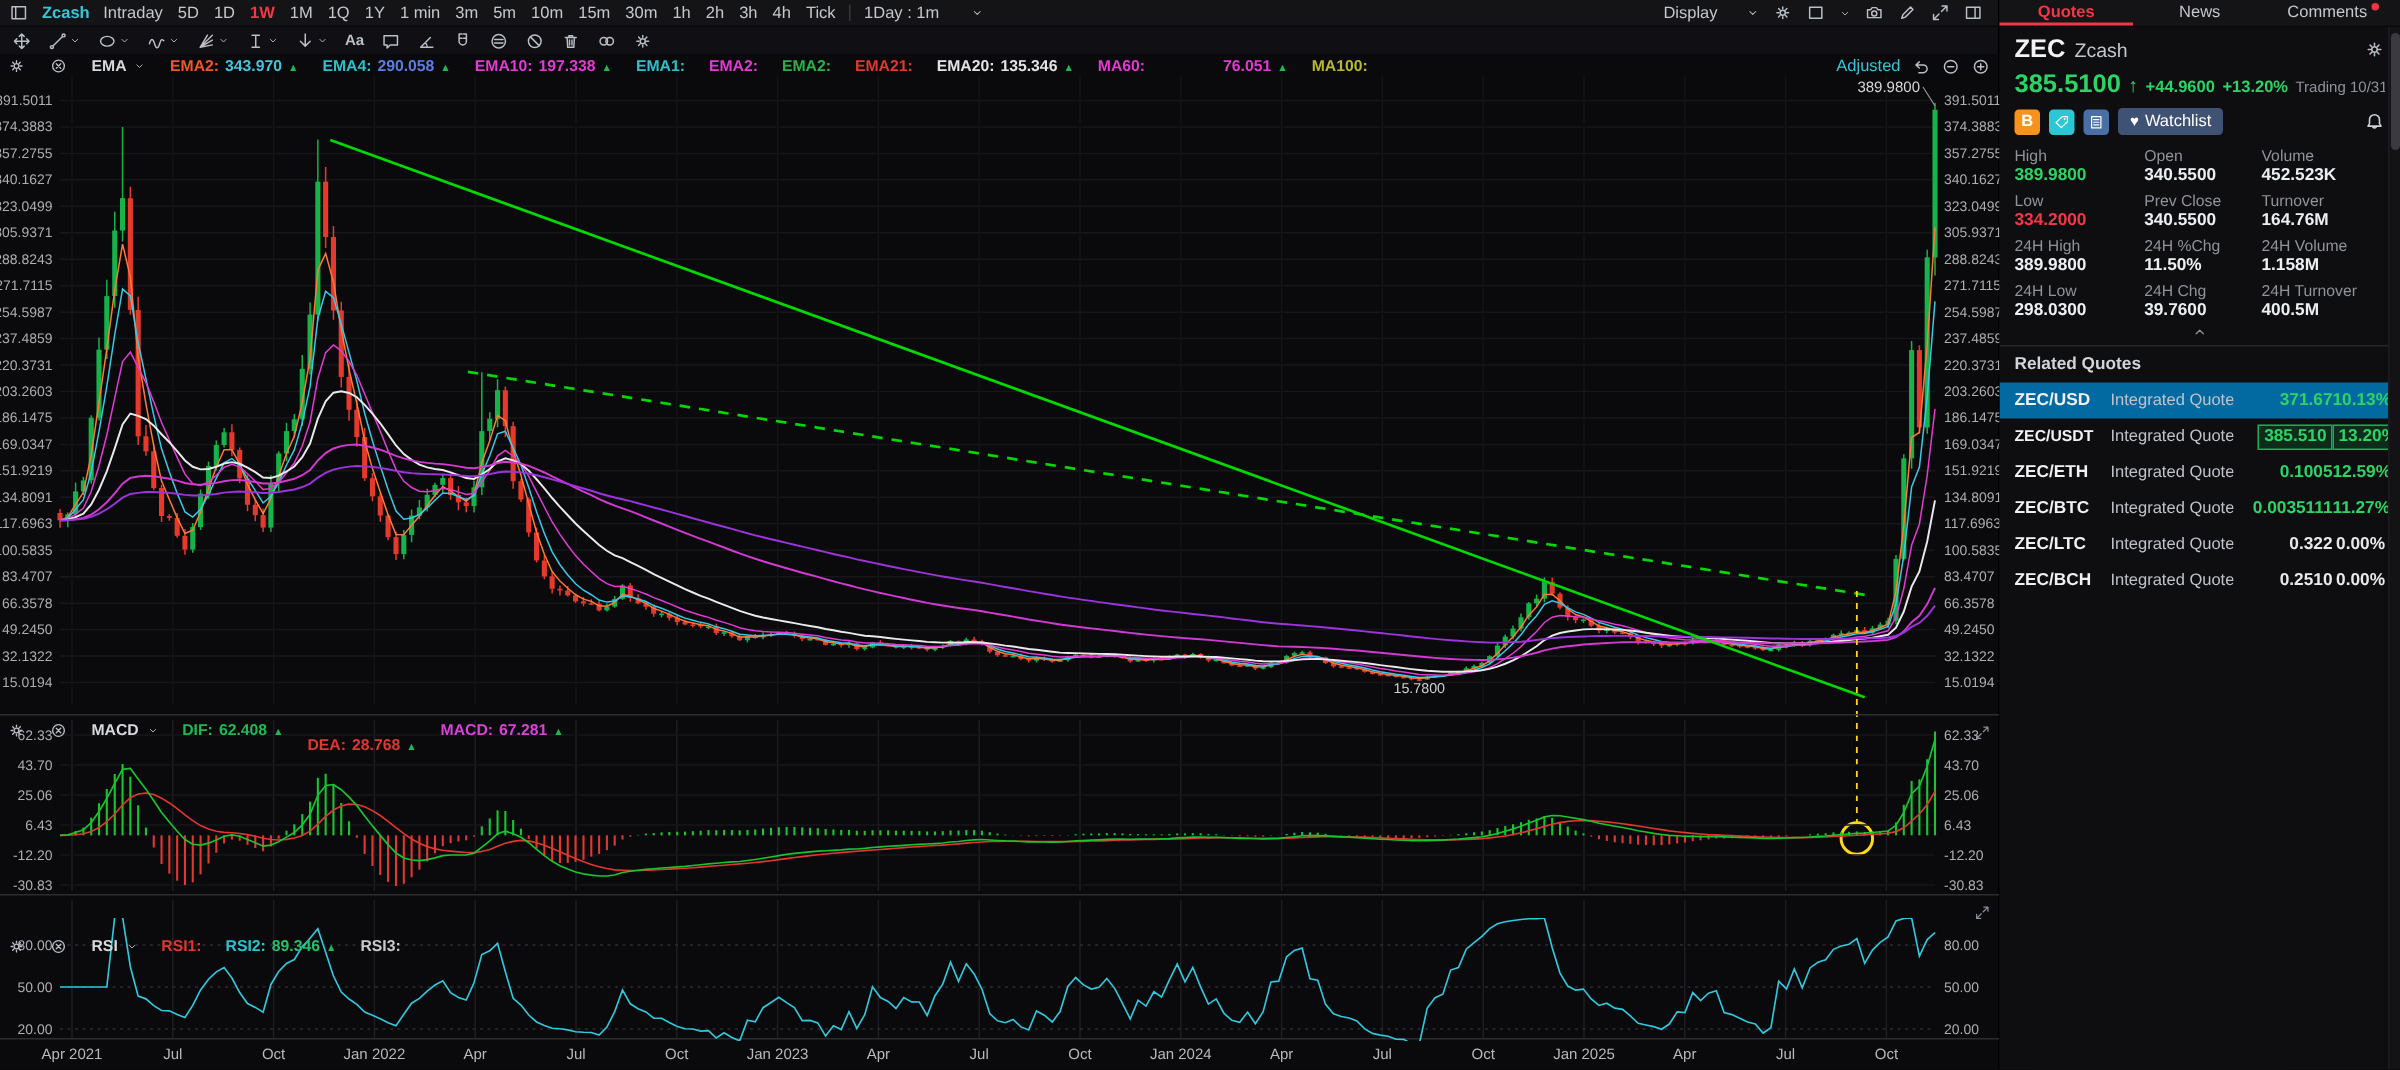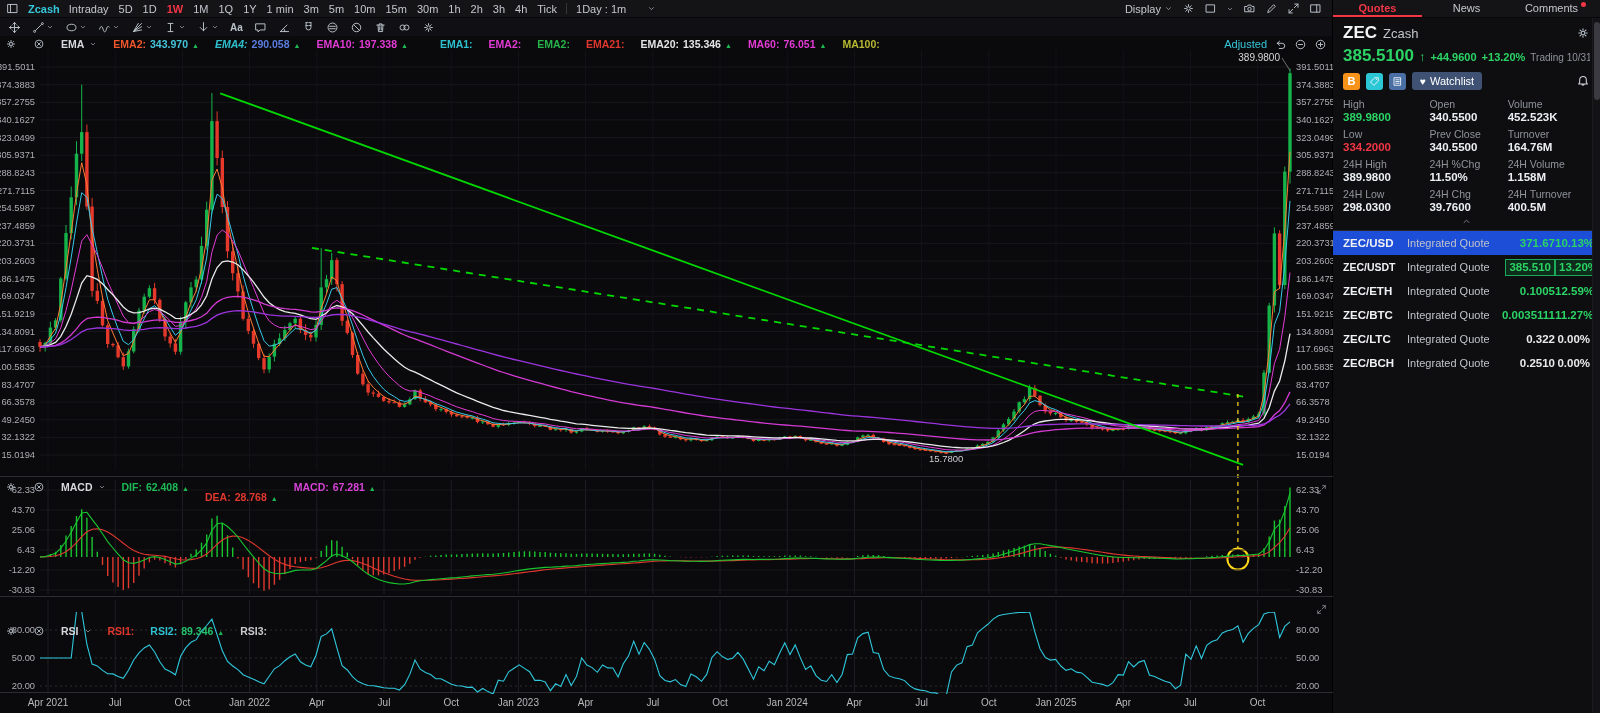--- a/index.html
+++ b/index.html
@@ -11,21 +11,21 @@
   .tb-chart{width:1333px;display:flex;align-items:center;gap:9px;padding:0 6px;border-right:1px solid #000}
   .ic{display:inline-flex;align-items:center;justify-content:center;color:#b9c0c8;cursor:pointer}
   .ic svg{display:block}
   .sym{color:#36c6d8;font-weight:bold;cursor:pointer}
   .tf-list{display:flex;gap:10px}
   .tf{color:#c4c7cc;cursor:pointer;white-space:nowrap}
   .tf.active{color:#f23645;font-weight:bold}
   .vsep{width:1px;height:11px;background:#35353a}
   .interval{display:flex;align-items:center;gap:21px;cursor:pointer;white-space:nowrap}
   .tb-right{margin-left:auto;display:flex;align-items:center;gap:9px;padding-right:4px}
-  .disp{display:flex;gap:3px;cursor:pointer}
+  .disp{display:flex;gap:19px;cursor:pointer}
   .tb-tabs{flex:1;display:flex;background:#141417}
   .tab{flex:1;display:flex;align-items:center;justify-content:center;gap:3px;cursor:pointer;
     font-size:11px;color:#c4c7cc;position:relative;border-bottom:2px solid transparent}
   .tab.active{color:#f23645;font-weight:bold;border-bottom-color:#f23645}
   .tab .dot{width:5px;height:5px;border-radius:50%;background:#f23645;margin-top:-7px}
   
   .main{flex:1;display:flex}
   .chart-col{width:1333px;display:flex;flex-direction:column;border-right:1px solid #000}
   .draw-toolbar{height:18px;display:flex;align-items:center;gap:11px;padding:0 8px;background:#101014}
   .dtool{display:inline-flex;align-items:center;gap:1px;cursor:pointer;color:#b9c0c8}
@@ -68,21 +68,21 @@
   .stat .vl{font-size:11.5px;font-weight:bold;color:#eceff2;margin-top:1px}
   .stat .vl.g{color:#2bd465}.stat .vl.r{color:#f23645}
   .stats-collapse{display:flex;justify-content:center;color:#8f939a;height:12px;cursor:pointer}
   .rp-div{height:1px;background:#26262b;margin-top:2px}
   .rq-title{padding:6px 10px;font-size:11.5px;color:#d2d4d8;font-weight:bold}
   .rq-head{display:grid;grid-template-columns:64px 82px 66px 1fr;padding:0 10px;height:20px;
     align-items:center;color:#8f939a;font-size:10.5px}
   .rq-head .rt{text-align:right;display:flex;justify-content:flex-end;align-items:center;gap:2px}
   .rq-row{display:grid;grid-template-columns:64px 82px 66px 1fr;padding:0 10px;height:24px;
     align-items:center;cursor:pointer}
-  .rq-row.sel{background:#1d4ed8}
+  .rq-row.sel{background:#0369a1}
   .rq-sym{font-weight:bold;color:#f0f1f3;font-size:11.5px;white-space:nowrap}
   .rq-ex{color:#bfc3c9;font-size:11px;white-space:nowrap;overflow:hidden;display:flex;align-items:center;gap:2px}
   .rq-num{text-align:right;font-weight:bold;font-size:11.5px;color:#e9e9eb}
   .rq-num.g{color:#2bd465}
   .boxed{display:inline-block;border:1px solid #1bab5a;background:#0d2c1b;padding:0 3px;line-height:15px}
   .rp-scrollbar{position:absolute;top:0;right:0;width:8px;height:100%;background:#131316;border-left:1px solid #1c1c20}
   .rp-scrollbar .thumb{position:absolute;top:4px;left:1px;width:6px;height:78px;background:#3a3a40;border-radius:3px}
 </style>
 </head>
 <body>
@@ -1255,49 +1255,49 @@
                   <path d="M4.5 6.5 8 10l3.5-3.5" fill="none" stroke="currentColor" stroke-width="1.2" stroke-linecap="round" stroke-linejoin="round"></path>
                 </svg>
               </span>
             </span>
             <span class="ind-item">
               <span class="ind-lb" style="color: rgb(240, 86, 43);">EMA2:</span>
               <span class="ind-vl" style="color: rgb(69, 196, 218);">343.970</span>
               <span class="ind-ar">▲</span>
             </span>
             <span class="ind-item">
-              <span class="ind-lb" style="color: rgb(47, 192, 207); font-style: italic;">EMA4:</span>
+              <span class="ind-lb" style="color: rgb(47, 192, 207);">EMA4:</span>
               <span class="ind-vl" style="color: rgb(91, 125, 224);">290.058</span>
               <span class="ind-ar">▲</span>
             </span>
             <span class="ind-item">
               <span class="ind-lb" style="color: rgb(226, 59, 212);">EMA10:</span>
               <span class="ind-vl" style="color: rgb(226, 59, 212);">197.338</span>
               <span class="ind-ar">▲</span>
             </span>
             <span class="ind-item">
-              <span class="ind-lb" style="color: rgb(47, 192, 207); margin-left: 16px;">EMA1:</span>
+              <span class="ind-lb" style="color: rgb(47, 192, 207);">EMA1:</span>
             </span>
             <span class="ind-item">
               <span class="ind-lb" style="color: rgb(226, 59, 212);">EMA2:</span>
             </span>
             <span class="ind-item">
               <span class="ind-lb" style="color: rgb(39, 178, 75);">EMA2:</span>
             </span>
             <span class="ind-item">
               <span class="ind-lb" style="color: rgb(224, 56, 46);">EMA21:</span>
             </span>
             <span class="ind-item">
               <span class="ind-lb" style="color: rgb(228, 228, 230);">EMA20:</span>
               <span class="ind-vl" style="color: rgb(228, 228, 230);">135.346</span>
               <span class="ind-ar">▲</span>
             </span>
             <span class="ind-item">
               <span class="ind-lb" style="color: rgb(226, 59, 212);">MA60:</span>
-              <span class="ind-vl" style="color: rgb(226, 59, 212);">76.051</span>
+              <span class="ind-vl" style="color: rgb(226, 59, 212); margin-left: 48px;">76.051</span>
               <span class="ind-ar">▲</span>
             </span>
             <span class="ind-item">
               <span class="ind-lb" style="color: rgb(184, 184, 50);">MA100:</span>
             </span>
           </div>
         <div class="adjusted" id="adj-row">
           <span class="adj-lb">Adjusted</span>
         <span class="ic">
               <svg width="13" height="13" viewBox="0 0 16 16">
@@ -1486,20 +1486,21 @@
             <div class="lb">24H Turnover</div>
             <div class="vl">400.5M</div>
           </div>
         </div>
       <div class="stats-collapse" id="stats-collapse">
           <svg width="11" height="11" viewBox="0 0 16 16">
             <path d="M4.5 9.5 8 6l3.5 3.5" fill="none" stroke="currentColor" stroke-width="1.2" stroke-linecap="round" stroke-linejoin="round"></path>
           </svg>
         </div>
       <div class="rp-div"></div>
+      <div class="rq-title">Related Quotes</div>
       <div id="rq-rows">
           <div class="rq-row sel">
             <div class="rq-sym">ZEC/USD</div>
             <div class="rq-ex">
               <span>Integrated Quotes</span>
             </div>
             <div class="rq-num g">371.67</div>
             <div class="rq-num g">10.13%</div>
           </div>
           <div class="rq-row">

